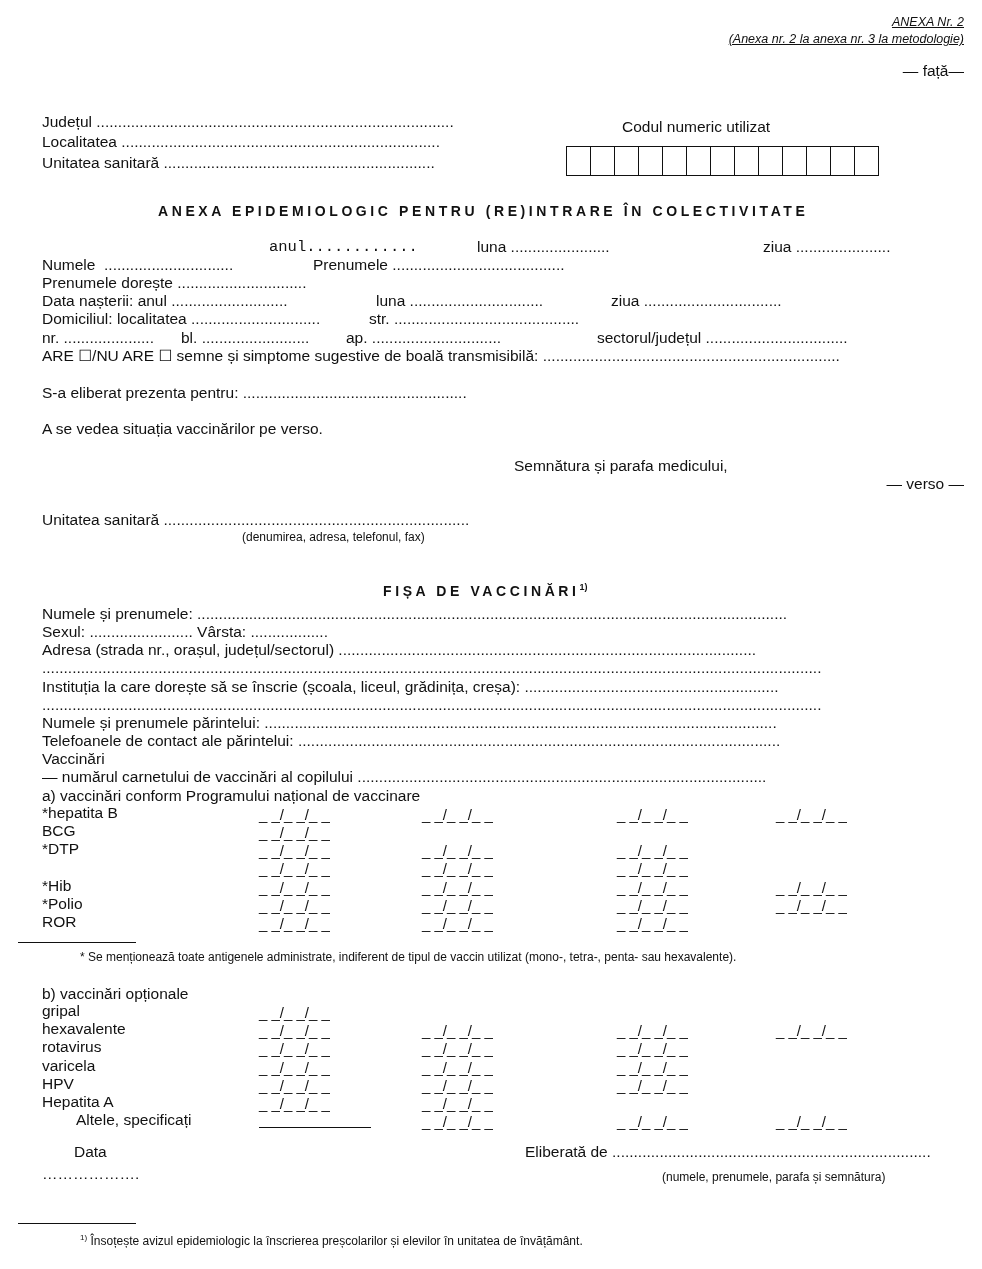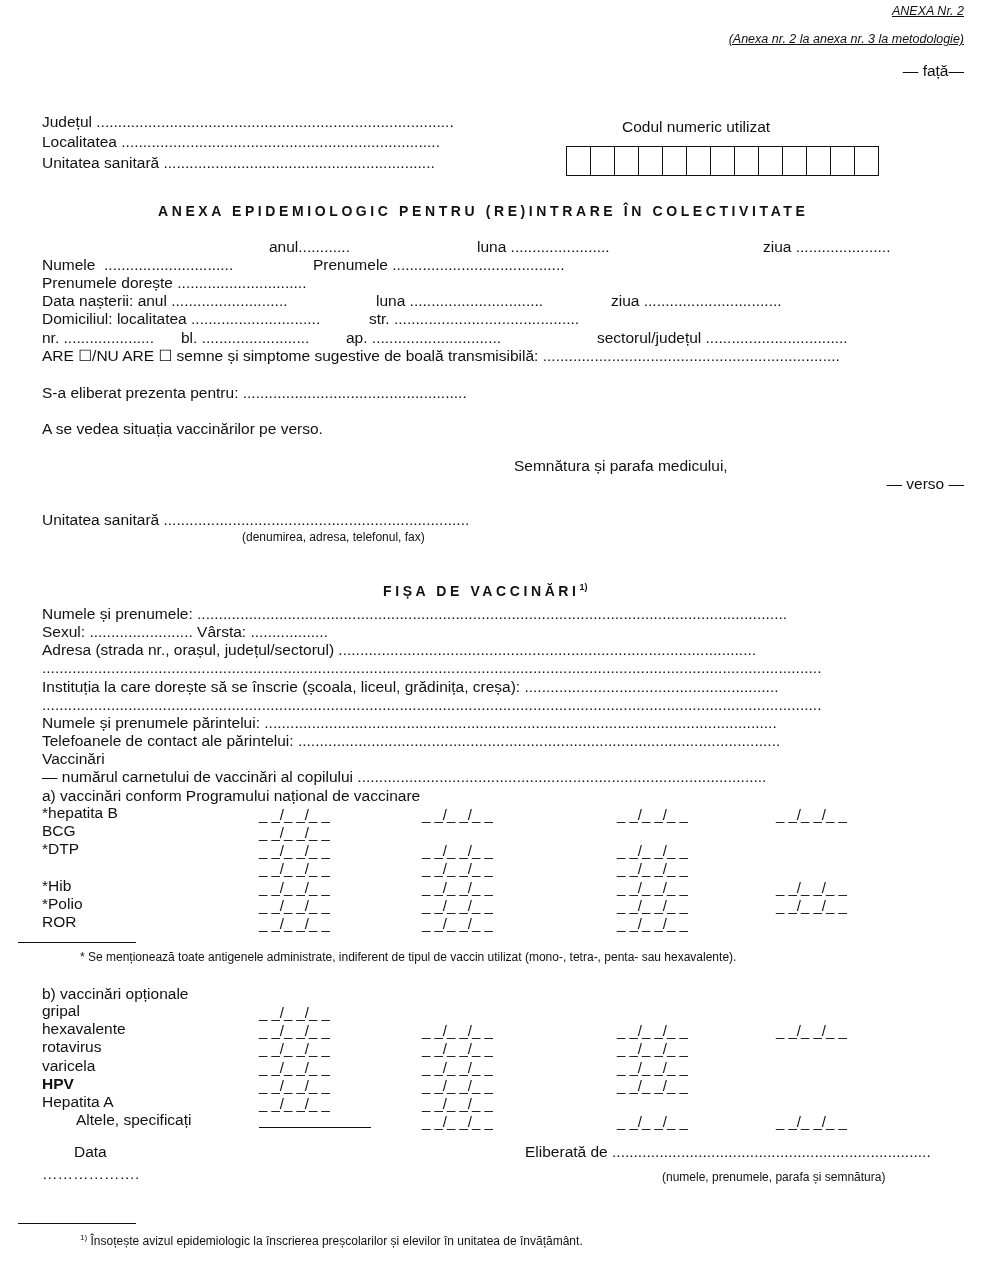--- a/index.html
+++ b/index.html
@@ -14,21 +14,21 @@
   .cnp { position: absolute; left: 566px; top: 146px; display: flex; border: 1.5px solid #111; }
   .cnp .cell { width: 23px; height: 28px; border-right: 1.5px solid #111; }
   .cnp .cell:last-child { border-right: none; }
   .rule { position: absolute; height: 1px; background: #111; }
   .datefield { position: absolute; font-size: 15px; letter-spacing: 0px; line-height: 18px; white-space: pre; }
   .uline { position: absolute; height: 1.2px; background: #111; }
 </style>
 </head>
 <body>
 
-<div class="abs annex" style="top:2px;">ANEXA Nr. 2</div>
+<div class="abs annex" style="top:13px;">ANEXA Nr. 2</div>
 <div class="abs annex" style="top:30px;">(Anexa nr. 2 la anexa nr. 3 la metodologie)</div>
 <div class="abs" style="top:62px; right:18px;text-align:center;">— față—</div>
 
 <div class="abs" style="left:42px; top:113px;">Județul ...................................................................................</div>
 <div class="abs" style="left:42px; top:133px;">Localitatea ..........................................................................</div>
 <div class="abs" style="left:42px; top:154px;">Unitatea sanitară ...............................................................</div>
 <div class="abs" style="left:622px; top:118px;">Codul numeric utilizat</div>
 <div class="cnp" id="cnp">
     <div class="cell"></div>
     <div class="cell"></div>
@@ -39,21 +39,21 @@
     <div class="cell"></div>
     <div class="cell"></div>
     <div class="cell"></div>
     <div class="cell"></div>
     <div class="cell"></div>
     <div class="cell"></div>
     <div class="cell"></div>
   </div>
 
 <div class="abs title" style="left:158px; top:202px;">ANEXA EPIDEMIOLOGIC PENTRU (RE)INTRARE ÎN COLECTIVITATE</div>
-<div class="abs" style="left:269px; top:238px;">anul............</div>
+<div class="abs" style="left:269px; top:238px;font-family:Liberation Mono, monospace;">anul............</div>
 <div class="abs" style="left:477px; top:238px;">luna .......................</div>
 <div class="abs" style="left:763px; top:238px;">ziua ......................</div>
 
 <div class="abs" style="left:42px; top:256px;">Numele  ..............................</div>
 <div class="abs" style="left:313px; top:256px;">Prenumele ........................................</div>
 <div class="abs" style="left:42px; top:274px;">Prenumele dorește ..............................</div>
 <div class="abs" style="left:42px; top:292px;">Data nașterii: anul ...........................</div>
 <div class="abs" style="left:376px; top:292px;">luna ...............................</div>
 <div class="abs" style="left:611px; top:292px;">ziua ................................</div>
 <div class="abs" style="left:42px; top:310px;">Domiciliul: localitatea ..............................</div>
@@ -129,21 +129,21 @@
     <div class="datefield" style="left: 617px; top: 1022px;">_ _/_ _/_ _</div>
     <div class="datefield" style="left: 776px; top: 1022px;">_ _/_ _/_ _</div>
     <div class="abs" style="left: 42px; top: 1038px;">rotavirus</div>
     <div class="datefield" style="left: 259px; top: 1040px;">_ _/_ _/_ _</div>
     <div class="datefield" style="left: 422px; top: 1040px;">_ _/_ _/_ _</div>
     <div class="datefield" style="left: 617px; top: 1040px;">_ _/_ _/_ _</div>
     <div class="abs" style="left: 42px; top: 1057px;">varicela</div>
     <div class="datefield" style="left: 259px; top: 1059px;">_ _/_ _/_ _</div>
     <div class="datefield" style="left: 422px; top: 1059px;">_ _/_ _/_ _</div>
     <div class="datefield" style="left: 617px; top: 1059px;">_ _/_ _/_ _</div>
-    <div class="abs" style="left: 42px; top: 1075px; font-weight: bold;">HPV</div>
+    <div class="abs" style="left: 42px; top: 1075px;">HPV</div>
     <div class="datefield" style="left: 259px; top: 1077px;">_ _/_ _/_ _</div>
     <div class="datefield" style="left: 422px; top: 1077px;">_ _/_ _/_ _</div>
     <div class="datefield" style="left: 617px; top: 1077px;">_ _/_ _/_ _</div>
     <div class="abs" style="left: 42px; top: 1093px;">Hepatita A</div>
     <div class="datefield" style="left: 259px; top: 1095px;">_ _/_ _/_ _</div>
     <div class="datefield" style="left: 422px; top: 1095px;">_ _/_ _/_ _</div>
     <div class="abs" style="left: 42px; top: 1111px; margin-left: 34px;">Altele, specificați</div>
     <div class="uline" style="left: 259px; top: 1127px; width: 112px;"></div>
     <div class="datefield" style="left: 422px; top: 1113px;">_ _/_ _/_ _</div>
     <div class="datefield" style="left: 617px; top: 1113px;">_ _/_ _/_ _</div>

